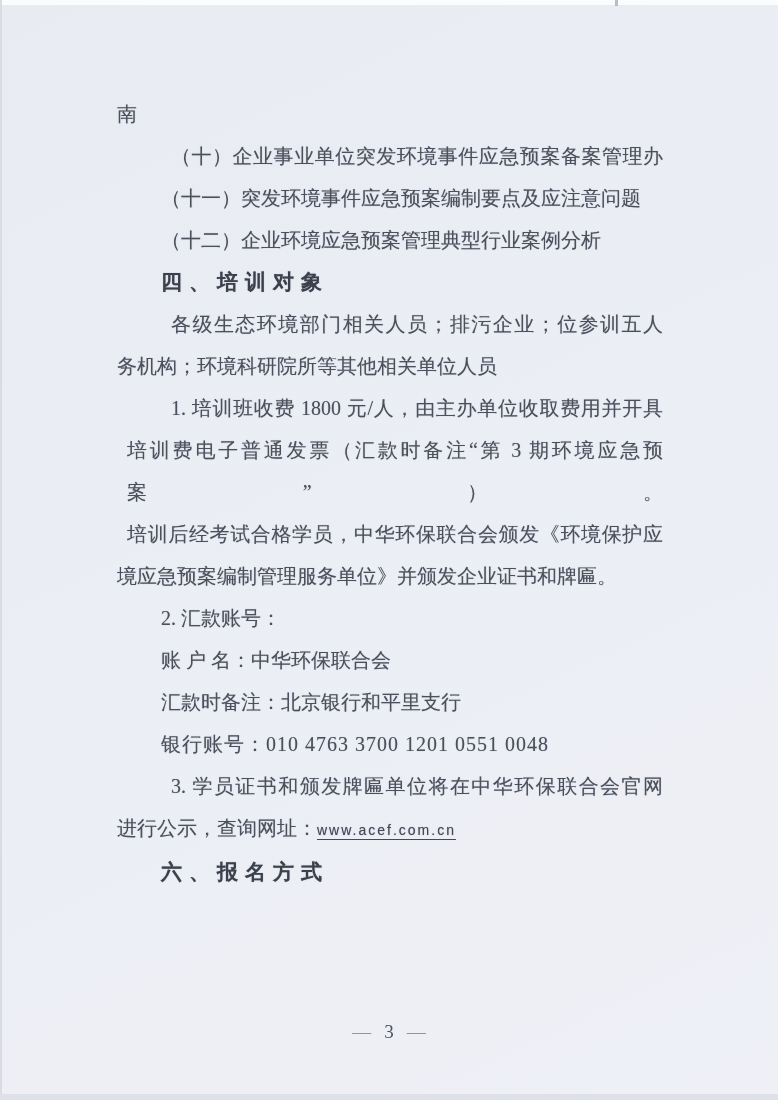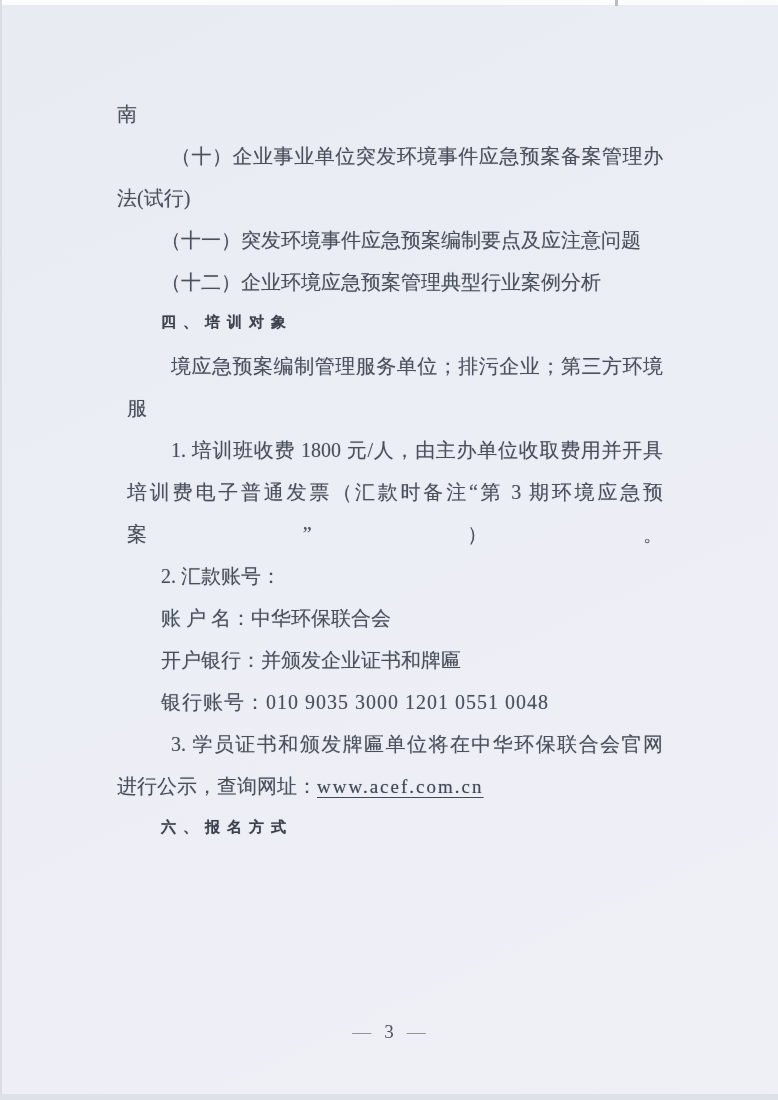--- a/index.html
+++ b/index.html
@@ -49,33 +49,33 @@
 
   .indent { text-indent: 44px; }
 
   .fill {
     text-align: justify;
     text-align-last: justify;
     margin-left: 10px;
   }
 
   .heading {
-    font-family: Liberation Mono, monospace;
+    font-family: Liberation Sans, sans-serif;
     font-weight: 700;
-    font-size: 15px;
+    font-size: 21px;
     letter-spacing: 7px;
     color: #3b414c;
     text-shadow: 0 0 1px rgba(59, 65, 76, .45);
   }
 
   .account-digits { letter-spacing: 1px; }
 
   .url {
-    font-family: Liberation Serif, serif;
-    font-size: 19px;
+    font-family: Liberation Sans, sans-serif;
+    font-size: 14px;
     letter-spacing: 2px;
     color: #424957;
     text-decoration: underline;
     text-underline-offset: 4px;
     text-shadow: 0 0 1px rgba(66, 73, 87, .5);
     text-align: center;
   }
 
   .footer {
     position: absolute;
@@ -95,34 +95,36 @@
 
   <div class="scan-edge-top"></div>
   <div class="scan-edge-left"></div>
   <div class="scan-speck"></div>
 
   <div class="content">
 
     <div class="line">南</div>
 
     <div class="line indent fill">（十）企业事业单位突发环境事件应急预案备案管理办</div>
-    <div class="line">法(试行)</div>
     <div class="line indent">（十一）突发环境事件应急预案编制要点及应注意问题</div>
     <div class="line indent">（十二）企业环境应急预案管理典型行业案例分析</div>
 
     <div class="line indent heading">四、培训对象</div>
-    <div class="line indent fill">境应急预案编制管理服务单位；排污企业；第三方环境服</div>
+    <div class="line indent fill">各级生态环境部门相关人员；排污企业；位参训五人</div>
+    <div class="line">务机构；环境科研院所等其他相关单位人员</div>
 
     <div class="line indent fill">1. 培训班收费 1800 元/人，由主办单位收取费用并开具</div>
     <div class="line fill">培训费电子普通发票（汇款时备注“第 3 期环境应急预案”）。</div>
+    <div class="line fill">培训后经考试合格学员，中华环保联合会颁发《环境保护应</div>
+    <div class="line">境应急预案编制管理服务单位》并颁发企业证书和牌匾。</div>
 
     <div class="line indent">2. 汇款账号：</div>
     <div class="line indent">账 户 名：中华环保联合会</div>
-    <div class="line indent">开户银行：并颁发企业证书和牌匾</div>
-    <div class="line indent account-digits">银行账号：010 9035 3000 1201 0551 0048</div>
+    <div class="line indent">汇款时备注：北京银行和平里支行</div>
+    <div class="line indent account-digits">银行账号：010 4763 3700 1201 0551 0048</div>
 
     <div class="line indent fill">3. 学员证书和颁发牌匾单位将在中华环保联合会官网</div>
     <div class="line"><span>进行公示，查询网址：</span><span class="url">www.acef.com.cn</span></div>
 
     <div class="line indent heading">六、报名方式</div>
 
   </div>
 
   <div class="footer">
     <span class="dash">—</span><span class="num">3</span><span class="dash">—</span>

